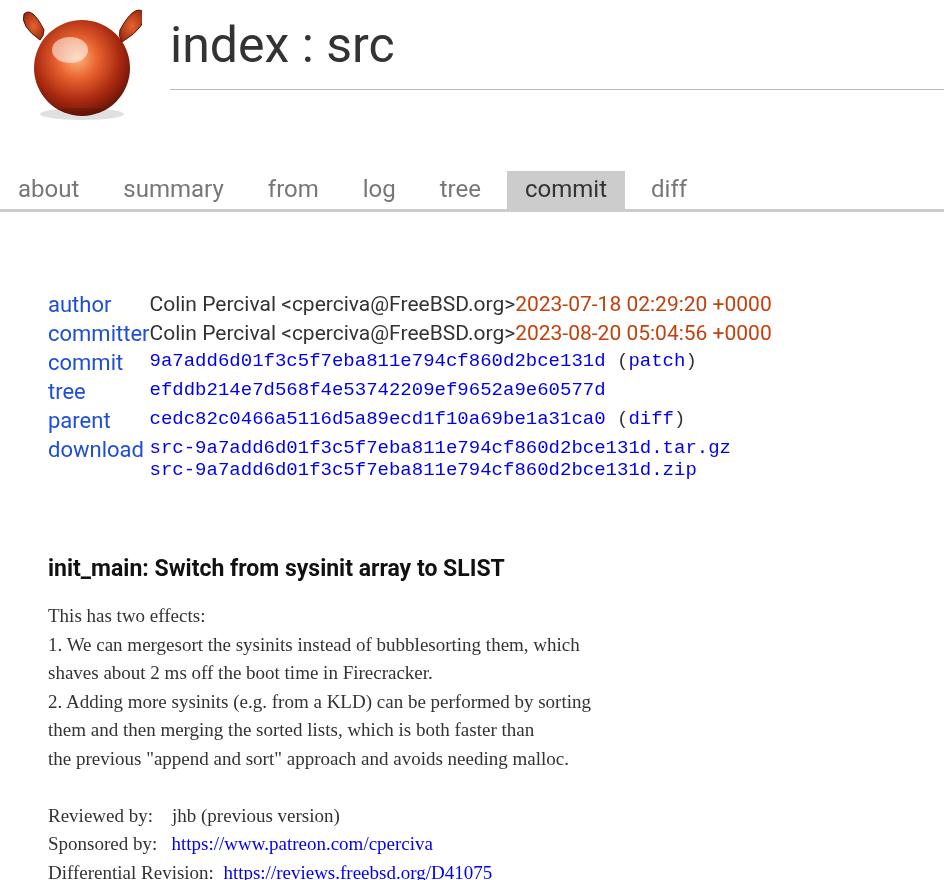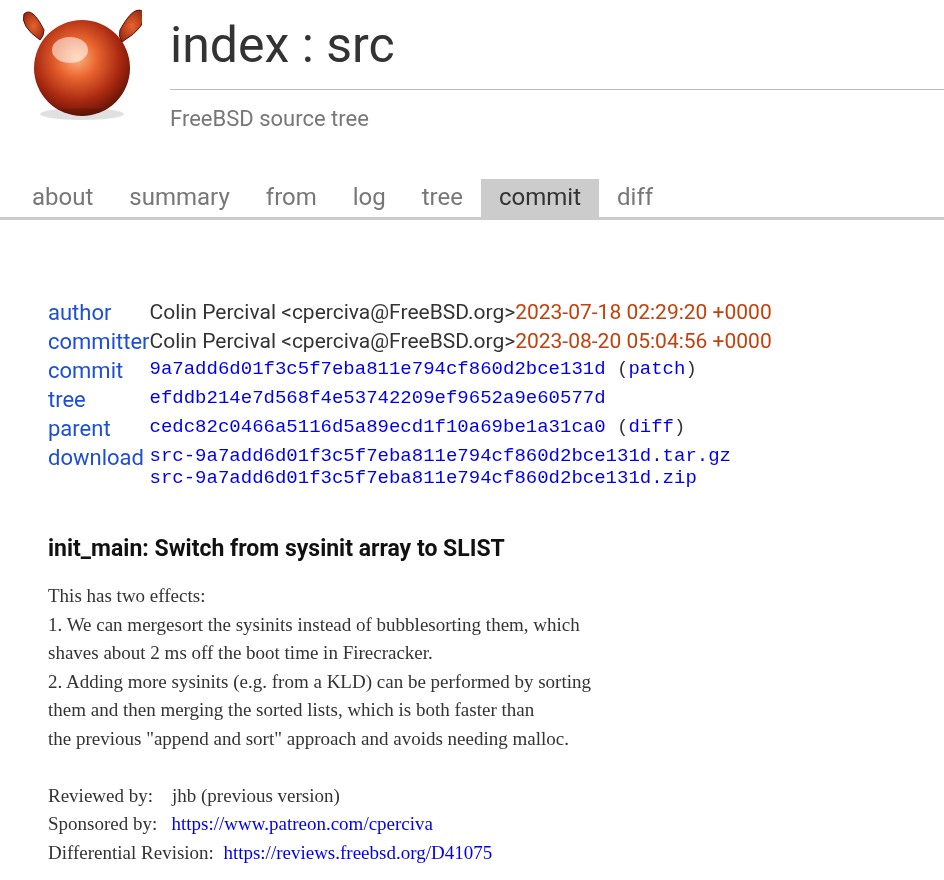--- a/index.html
+++ b/index.html
@@ -45,24 +45,23 @@
       border-top: 1px solid #bbb;
       margin-bottom: 16px;
     }
     .subtitle {
       font-size: 22px;
       color: #777;
       font-weight: 400;
     }
     .tabs {
       display: flex;
-      padding-left: 14px;
       margin-top: 48px;
       border-bottom: 3px solid #ccc;
-      gap: 0;
+      gap: 8px;
     }
     .tab {
       font-size: 24px;
       color: #777;
       text-decoration: none;
       padding: 4px 18px 6px 18px;
       cursor: pointer;
     }
     .tab.active {
       background: #ccc;
@@ -99,21 +98,21 @@
     }
     .link-blue {
       color: #0000ee;
       text-decoration: none;
     }
     .paren {
       font-family: "Consolas", "Courier New", monospace;
       color: #333;
     }
     .commit-subject {
-      margin-top: 44px;
+      margin-top: 72px;
       margin-left: 48px;
       font-size: 23px;
       font-weight: 700;
       color: #111;
     }
     .commit-body {
       margin-top: 20px;
       margin-left: 48px;
       font-family: Liberation Serif, serif;
       font-size: 19px;
@@ -149,21 +148,20 @@
       <path d="M 22 22 Q 10 -2 2 6 Q -2 18 18 32 Q 22 28 22 22 Z" fill="url(#horn)" stroke="#5a1205" stroke-width="1"></path>
       <path d="M 98 22 Q 112 -4 122 4 Q 126 18 100 34 Q 96 28 98 22 Z" fill="url(#horn)" stroke="#5a1205" stroke-width="1"></path>
       <ellipse cx="60" cy="106" rx="42" ry="6" fill="#000" opacity="0.12"></ellipse>
     </svg>
   </div>
   <div class="title-section">
     <div class="title-row">
       <a href="#">index</a><span> : </span><a href="#">src</a>
     </div>
     <hr class="title-hr">
-    <div class="subtitle">FreeBSD source tree</div>
   </div>
 </div>
 
 <div class="tabs">
   <a href="#" class="tab">about</a>
   <a href="#" class="tab">summary</a>
   <a href="#" class="tab">from</a>
   <a href="#" class="tab">log</a>
   <a href="#" class="tab">tree</a>
   <a href="#" class="tab active">commit</a>

